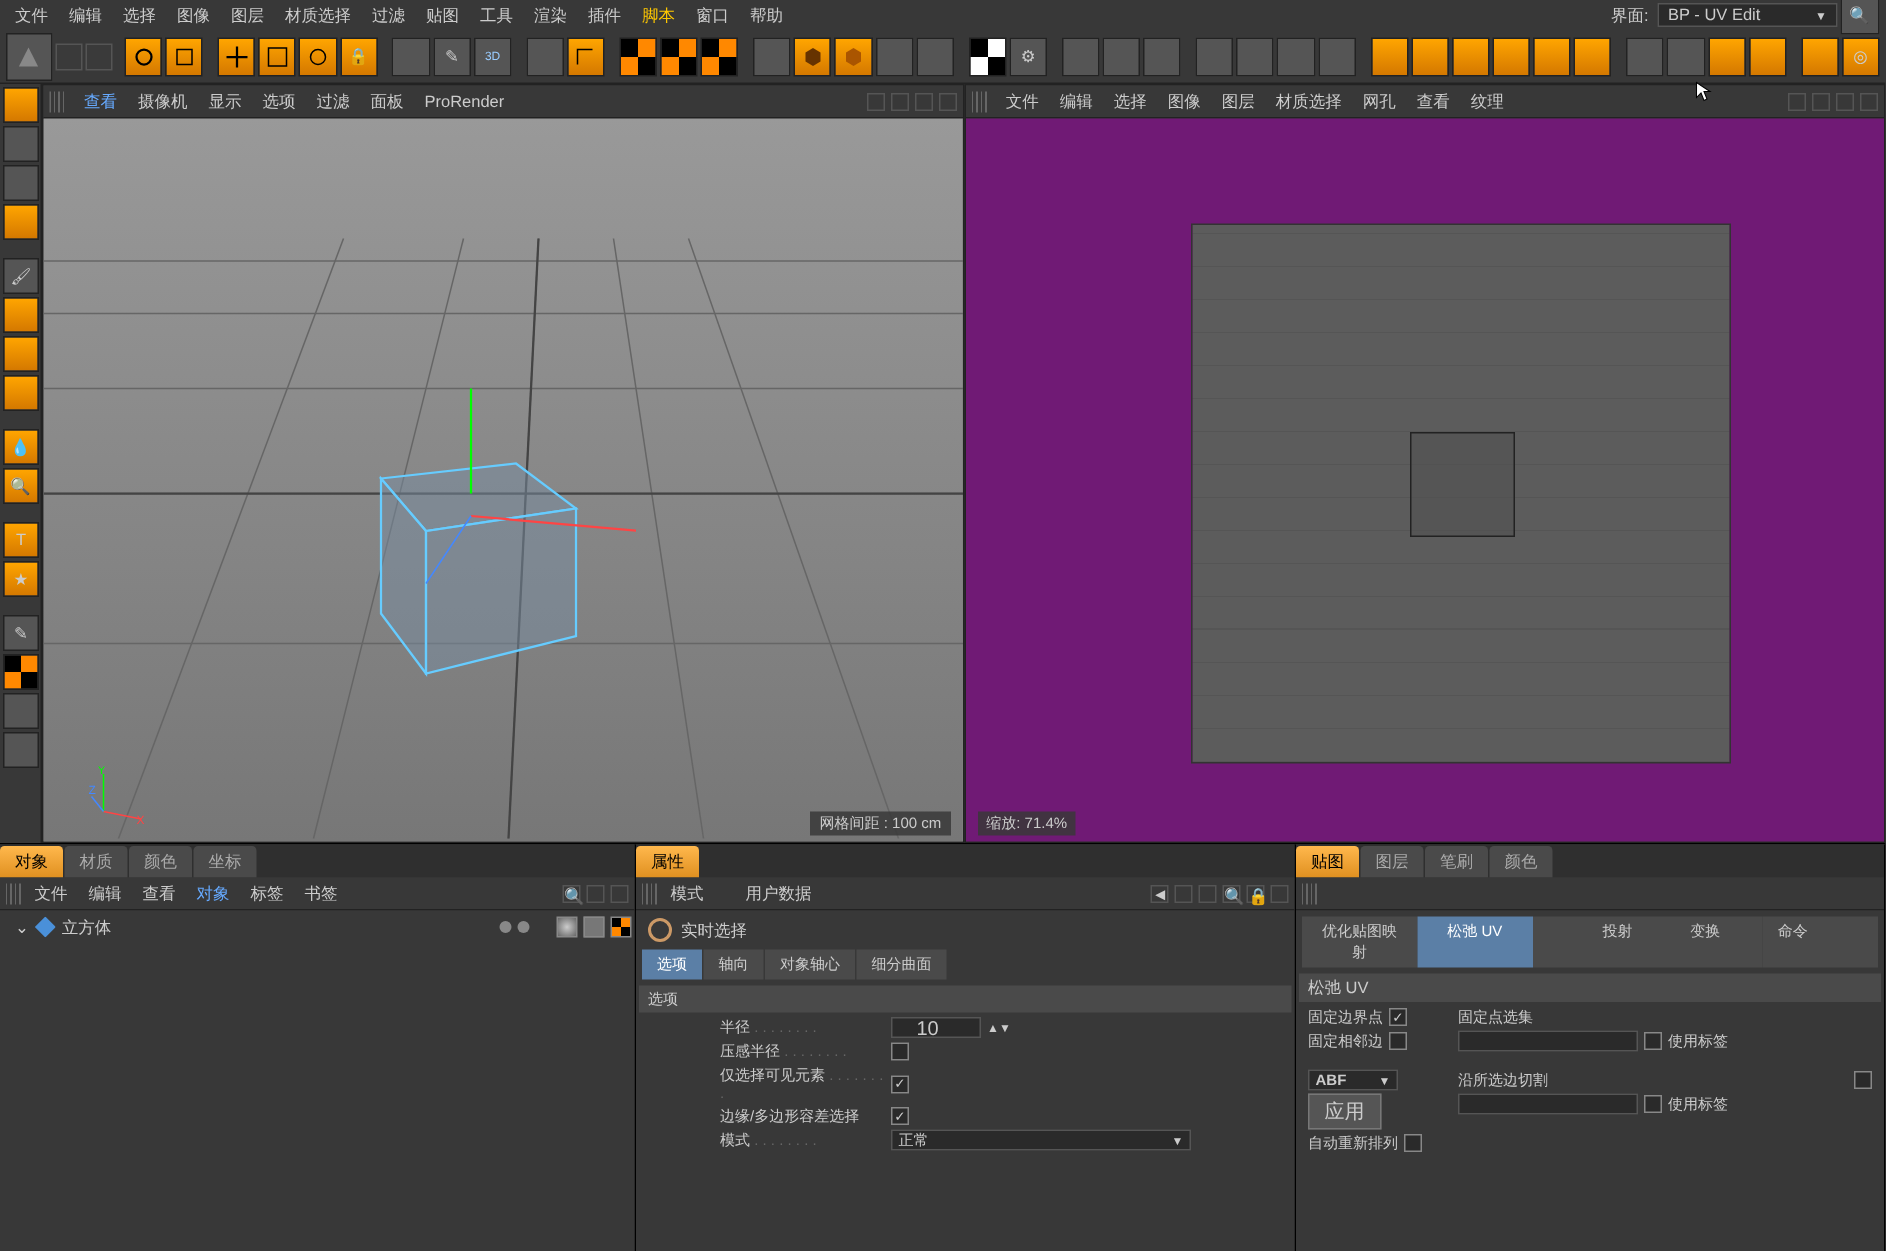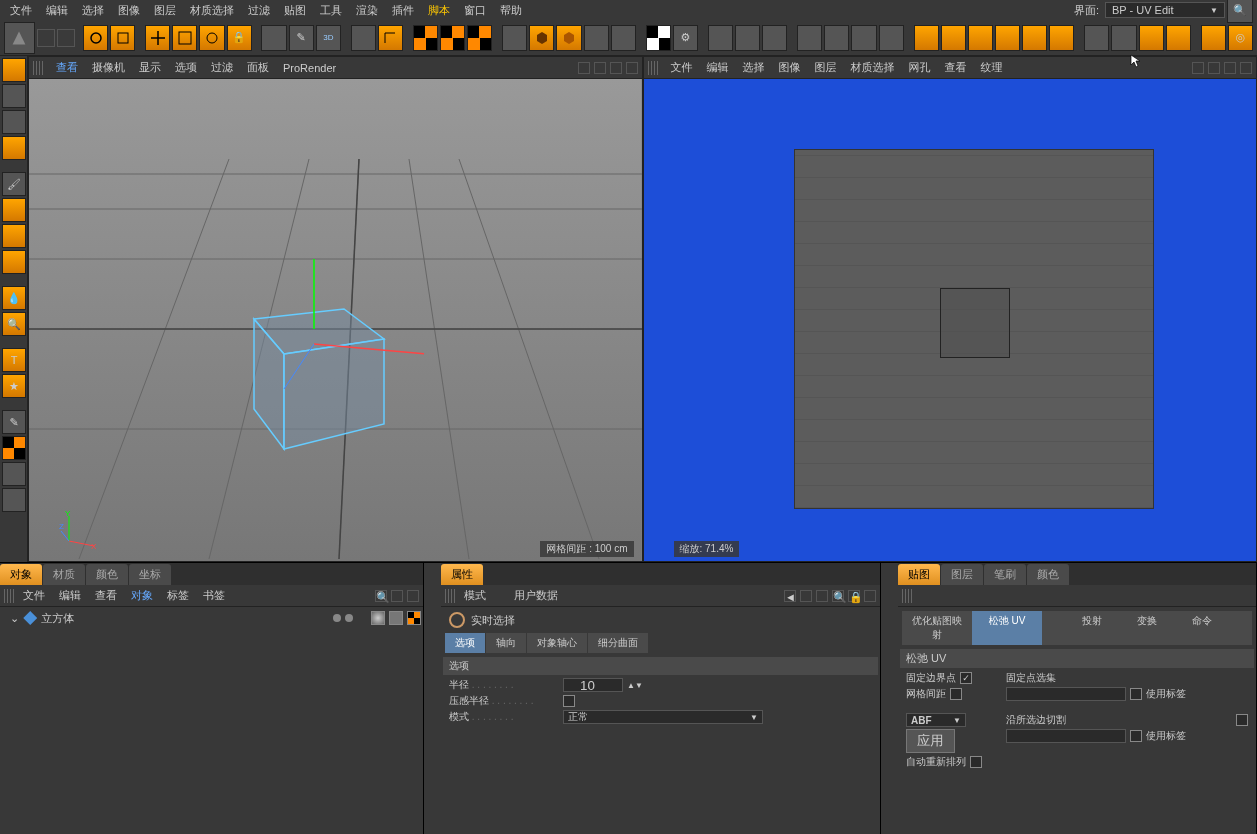--- a/index.html
+++ b/index.html
@@ -26,30 +26,30 @@
 
   .viewport-container { flex: 1; display: flex; }
   .viewport-left, .viewport-right { flex: 1; display: flex; flex-direction: column; border: 1px solid #222; }
   .vp-menubar { height: 22px; background: #383838; display: flex; align-items: center; padding: 0 4px; gap: 4px; border-bottom:1px solid #222; }
   .vp-menubar .grip { width: 10px; height: 14px; background: repeating-linear-gradient(90deg,#666,#666 1px,#383838 1px,#383838 3px); margin-right:4px;}
   .vp-menubar .vm-item { padding: 0 5px; color: #ccc; cursor:pointer; }
   .vp-menubar .vm-item.highlight { color: #6af; }
   .vp-menubar .right-icons { margin-left:auto; display:flex; gap:4px; }
   .vp-menubar .right-icons .ri { width:12px; height:12px; border:1px solid #555; }
   .vp-canvas { flex: 1; position: relative; background: #808080; overflow:hidden; }
-  .vp-canvas.right-bg { background: #1d4ed8; }
+  .vp-canvas.right-bg { background: #701a75; }
   .vp-label { position:absolute; top:4px; left:6px; background: rgba(56,56,56,0.9); padding:1px 6px; font-size:10px; }
-  .vp-status { position:absolute; bottom:4px; right:8px; background: rgba(56,56,56,0.85); padding:1px 6px; font-size:10px;margin-left:22px; }
+  .vp-status { position:absolute; bottom:4px; right:8px; background: rgba(56,56,56,0.85); padding:1px 6px; font-size:10px; }
   .vp-status.left-align { right:auto; left:8px; }
   .axis-gizmo { position:absolute; bottom:10px; left:30px; width:40px; height:40px; }
   .cube-render { position:absolute; top:180px; left:195px; }
   .uv-square { position:absolute; top:70px; left:150px; width:360px; height:360px; background: repeating-linear-gradient(0deg,#555,#555 1px,#5c5c5c 1px,#5c5c5c 22px), repeating-linear-gradient(90deg,#555,#555 1px,transparent 1px,transparent 22px); border:1px solid #333; }
   .uv-inner { position:absolute; top:138px; left:145px; width:70px; height:70px; border:1px solid #222; background:rgba(80,80,80,0.6);}
 
-  .lower-area { display:flex; height:272px; border-top:1px solid #000;gap:17px;}
+  .lower-area { display:flex; height:272px; border-top:1px solid #000;}
   .panel { display:flex; flex-direction:column; border-right:1px solid #000; background:#383838; }
   .panel-tabs { height:22px; display:flex; background:#2f2f2f; align-items:flex-end; }
   .panel-tab { padding:3px 10px; background:#4a4a4a; color:#aaa; margin-right:1px; cursor:pointer; border-top-left-radius:3px; border-top-right-radius:3px;}
   .panel-tab.active { background: linear-gradient(#ffb84d,#e09020); color:#000; }
   .panel-menubar { height:22px; display:flex; align-items:center; padding:0 4px; gap:4px; background:#383838; border-bottom:1px solid #222;}
   .panel-menubar .pm-item { padding:0 5px; cursor:pointer; }
   .panel-menubar .pm-item.highlight { color:#6af; }
   .panel-menubar .right-icons { margin-left:auto; display:flex; gap:4px;}
   .panel-menubar .ri { width:12px; height:12px; border:1px solid #555;}
   .panel-body { flex:1; background:#383838; padding:2px; overflow:hidden;}
@@ -61,21 +61,21 @@
   .tag { width:14px; height:14px; border:1px solid #888; background: radial-gradient(circle,#ccc,#666);}
   .tag.checker { background: repeating-conic-gradient(#ff8800 0 25%, #000 0 50%); }
 
   .attr-header { height:22px; display:flex; align-items:center; padding:0 6px; gap:6px; background:#383838; }
   .attr-header .icon-circle { width:16px; height:16px; border:2px solid #c96; border-radius:50%; }
   .sub-tabs { display:flex; gap:1px; padding:2px;}
   .sub-tab { padding:3px 10px; background:#4a4a4a; color:#ccc; cursor:pointer; font-size:10px;}
   .sub-tab.active { background:#5b7fa6; color:#fff; }
   .section-header { background:#4a4a4a; padding:2px 6px; margin:2px 0; font-size:10px;}
   .prop-row { display:flex; align-items:center; padding:1px 6px; font-size:10px; gap:4px;}
-  .prop-label { width:110px; color:#ccc;}
+  .prop-label { width:110px; color:#ccc;margin-left:48px;}
   .prop-label .dots::after { content:" . . . . . . . . "; color:#666; }
   .prop-input { background:#2a2a2a; border:1px solid #555; color:#ccc; padding:1px 16px; width:60px; height:14px;}
   .prop-check { width:12px; height:12px; border:1px solid #888; background:#2a2a2a; display:inline-flex; align-items:center; justify-content:center;}
   .prop-check.checked::after { content:"✓"; color:#ccc; font-size:9px; line-height:9px;}
   .prop-select { background:#2a2a2a; border:1px solid #555; color:#ccc; padding:1px 4px; width:200px; height:14px; display:flex; justify-content:space-between; align-items:center;}
   .prop-select.small { width:60px;font-weight:bold;}
   .prop-button { background:#555; border:1px solid #777; color:#ccc; padding:2px 10px; cursor:pointer;}
 
   .uv-panel-section { background:#4a4a4a; padding:2px 6px; margin:2px 0;}
   .cursor-arrow { position:absolute; top:-3px; right:112px; width:14px; height:14px; pointer-events:none; z-index:100;}
@@ -400,20 +400,28 @@
       <div class="prop-row">
         <span class="prop-label"><span>半径</span><span class="dots"></span></span>
         <input class="prop-input" value="10" style="">
         <span style="font-size:8px">▲▼</span>
       </div>
       <div class="prop-row">
         <span class="prop-label"><span>压感半径</span><span class="dots"></span></span>
         <div class="prop-check"></div>
       </div>
       <div class="prop-row">
+        <span class="prop-label"><span>仅选择可见元素</span><span class="dots"></span></span>
+        <div class="prop-check checked"></div>
+      </div>
+      <div class="prop-row">
+        <span class="prop-label">边缘/多边形容差选择</span>
+        <div class="prop-check checked"></div>
+      </div>
+      <div class="prop-row">
         <span class="prop-label"><span>模式</span><span class="dots"></span></span>
         <div class="prop-select">
           <span>正常</span>
             <span style="font-size:8px">▼</span>
         </div>
       </div>
     </div>
   </div>
 
   <div class="panel" style="flex:1">
@@ -435,21 +443,21 @@
         <div class="sub-tab" style="flex:1;text-align:left">命令</div>
       </div>
       <div class="uv-panel-section">松弛 UV</div>
       <div style="display:flex">
         <div style="width:100px">
           <div class="prop-row">
             <span>固定边界点</span>
             <div class="prop-check checked"></div>
           </div>
           <div class="prop-row">
-            <span>网格间距</span>
+            <span>固定相邻边</span>
             <div class="prop-check"></div>
           </div>
         </div>
         <div style="flex:1">
           <div class="prop-row">
             <span>固定点选集</span>
           </div>
           <div class="prop-row">
             <input class="prop-input" style="width: 120px;">
             <div class="prop-check"></div>

